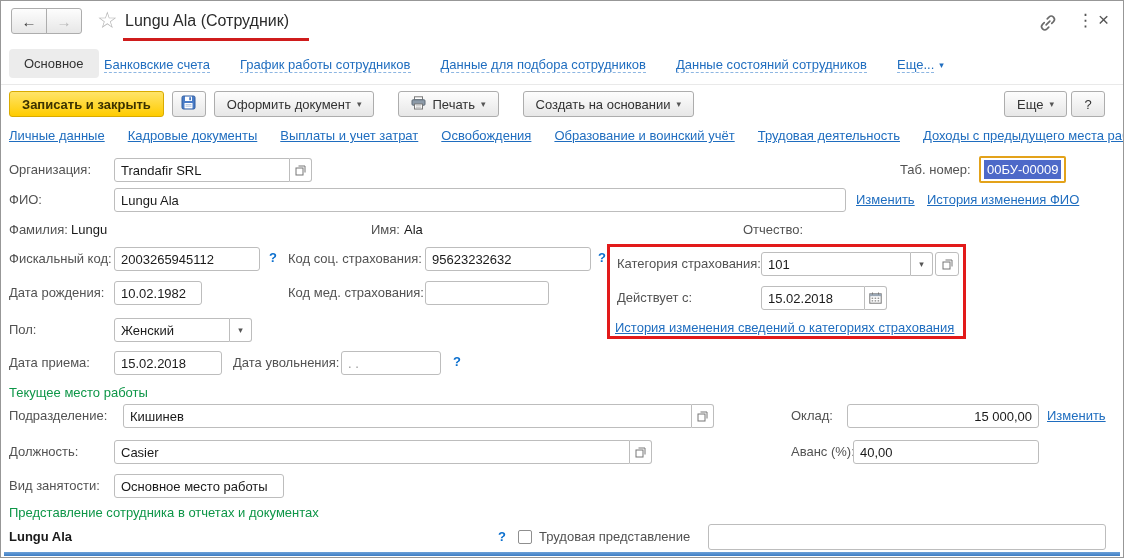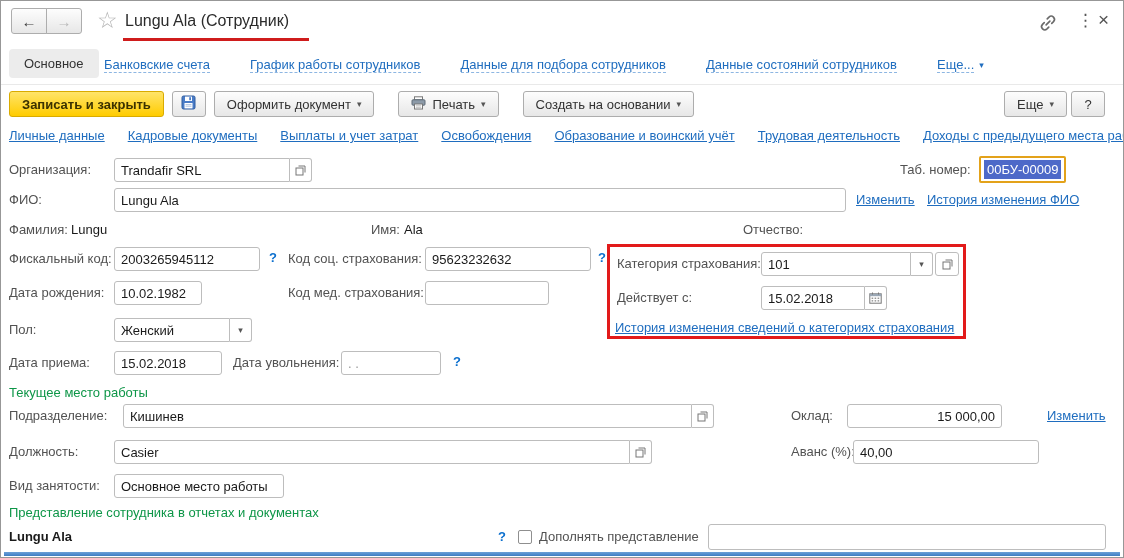--- a/index.html
+++ b/index.html
@@ -57,21 +57,21 @@
       <path d="M10.7 13.8 l-1.6 1.6 a2.9 2.9 0 0 1 -4.1 -4.1 l1.6 -1.6"></path>
     </g>
       </svg>
   </span>
   <span class="abs" style="left:1076px;top:9px;font-size:17px;color:#555;cursor:pointer">⋮</span>
   <span class="abs" style="left:1097px;top:8px;font-size:19px;color:#555;cursor:pointer">×</span>
 
   <div class="abs tab-active" style="left:8px;top:48px">
     <span>Основное</span>
   </div>
-  <div class="abs" style="left:103px;top:56px;display:flex;gap:40px;align-items:center">
+  <div class="abs" style="left:103px;top:56px;display:flex;gap:30px;align-items:center">
     <span class="navlink">Банковские счета</span>
     <span class="navlink">График работы сотрудников</span>
     <span class="navlink">Данные для подбора сотрудников</span>
     <span class="navlink">Данные состояний сотрудников</span>
     <span style="display:inline-flex;align-items:center;gap:5px">
       <span class="navlink">Еще...</span>
       <span class="caret-blue">▾</span>
     </span>
   </div>
   <div class="abs" style="left:0;top:83px;width:1122px;height:1px;background:#e9e9e9"></div>
@@ -223,21 +223,21 @@
   <span class="inpgrp abs" style="left:122px;top:403px;width:591px">
     <span class="inp">Кишинев</span>
     <span class="ibtn last">
       <svg width="11" height="11" viewBox="0 0 11 11">
           <rect x="1" y="3" width="7" height="7" fill="#fff" stroke="#767676"></rect>
           <path d="M3.5 1 h6.5 v6.5" fill="none" stroke="#767676"></path>
         </svg>
     </span>
   </span>
   <span class="lbl abs" style="left:790px;top:407px">Оклад:</span>
-  <span class="inp abs" style="left:846px;top:403px;width:155px;justify-content:flex-end">15 000,00</span>
+  <span class="inp abs" style="left:846px;top:403px;width:192px;justify-content:flex-end">15 000,00</span>
   <span class="link abs" style="left:1046px;top:407px">Изменить</span>
 
   <span class="lbl abs" style="left:8px;top:443px">Должность:</span>
   <span class="inpgrp abs" style="left:113px;top:439px;width:538px">
     <span class="inp">Casier</span>
     <span class="ibtn last">
       <svg width="11" height="11" viewBox="0 0 11 11">
           <rect x="1" y="3" width="7" height="7" fill="#fff" stroke="#767676"></rect>
           <path d="M3.5 1 h6.5 v6.5" fill="none" stroke="#767676"></path>
         </svg>
@@ -246,18 +246,18 @@
   <span class="lbl abs" style="left:790px;top:443px">Аванс (%):</span>
   <span class="inp abs" style="left:852px;top:439px;width:186px">40,00</span>
 
   <span class="lbl abs" style="left:8px;top:477px">Вид занятости:</span>
   <span class="inp abs" style="left:113px;top:473px;width:170px">Основное место работы</span>
 
   <span class="green-h abs" style="left:8px;top:504px">Представление сотрудника в отчетах и документах</span>
   <span class="val abs" style="left:8px;top:528px;font-weight:bold">Lungu Ala</span>
   <span class="help abs" style="left:497px;top:528px">?</span>
   <span class="checkbox abs" style="left:517px;top:529px"></span>
-  <span class="lbl abs" style="left:538px;top:528px">Дополнять представление</span>
+  <span class="lbl abs" style="left:538px;top:528px">Трудовая представление</span>
   <span class="inp abs" style="left:707px;top:523px;width:398px;height:26px"></span>
 
   <div class="abs" style="left:3px;top:551px;width:1116px;height:4px;background:linear-gradient(#6ba0d8,#3f7ec2)"></div>
 
 </div>
 
 </body></html>

